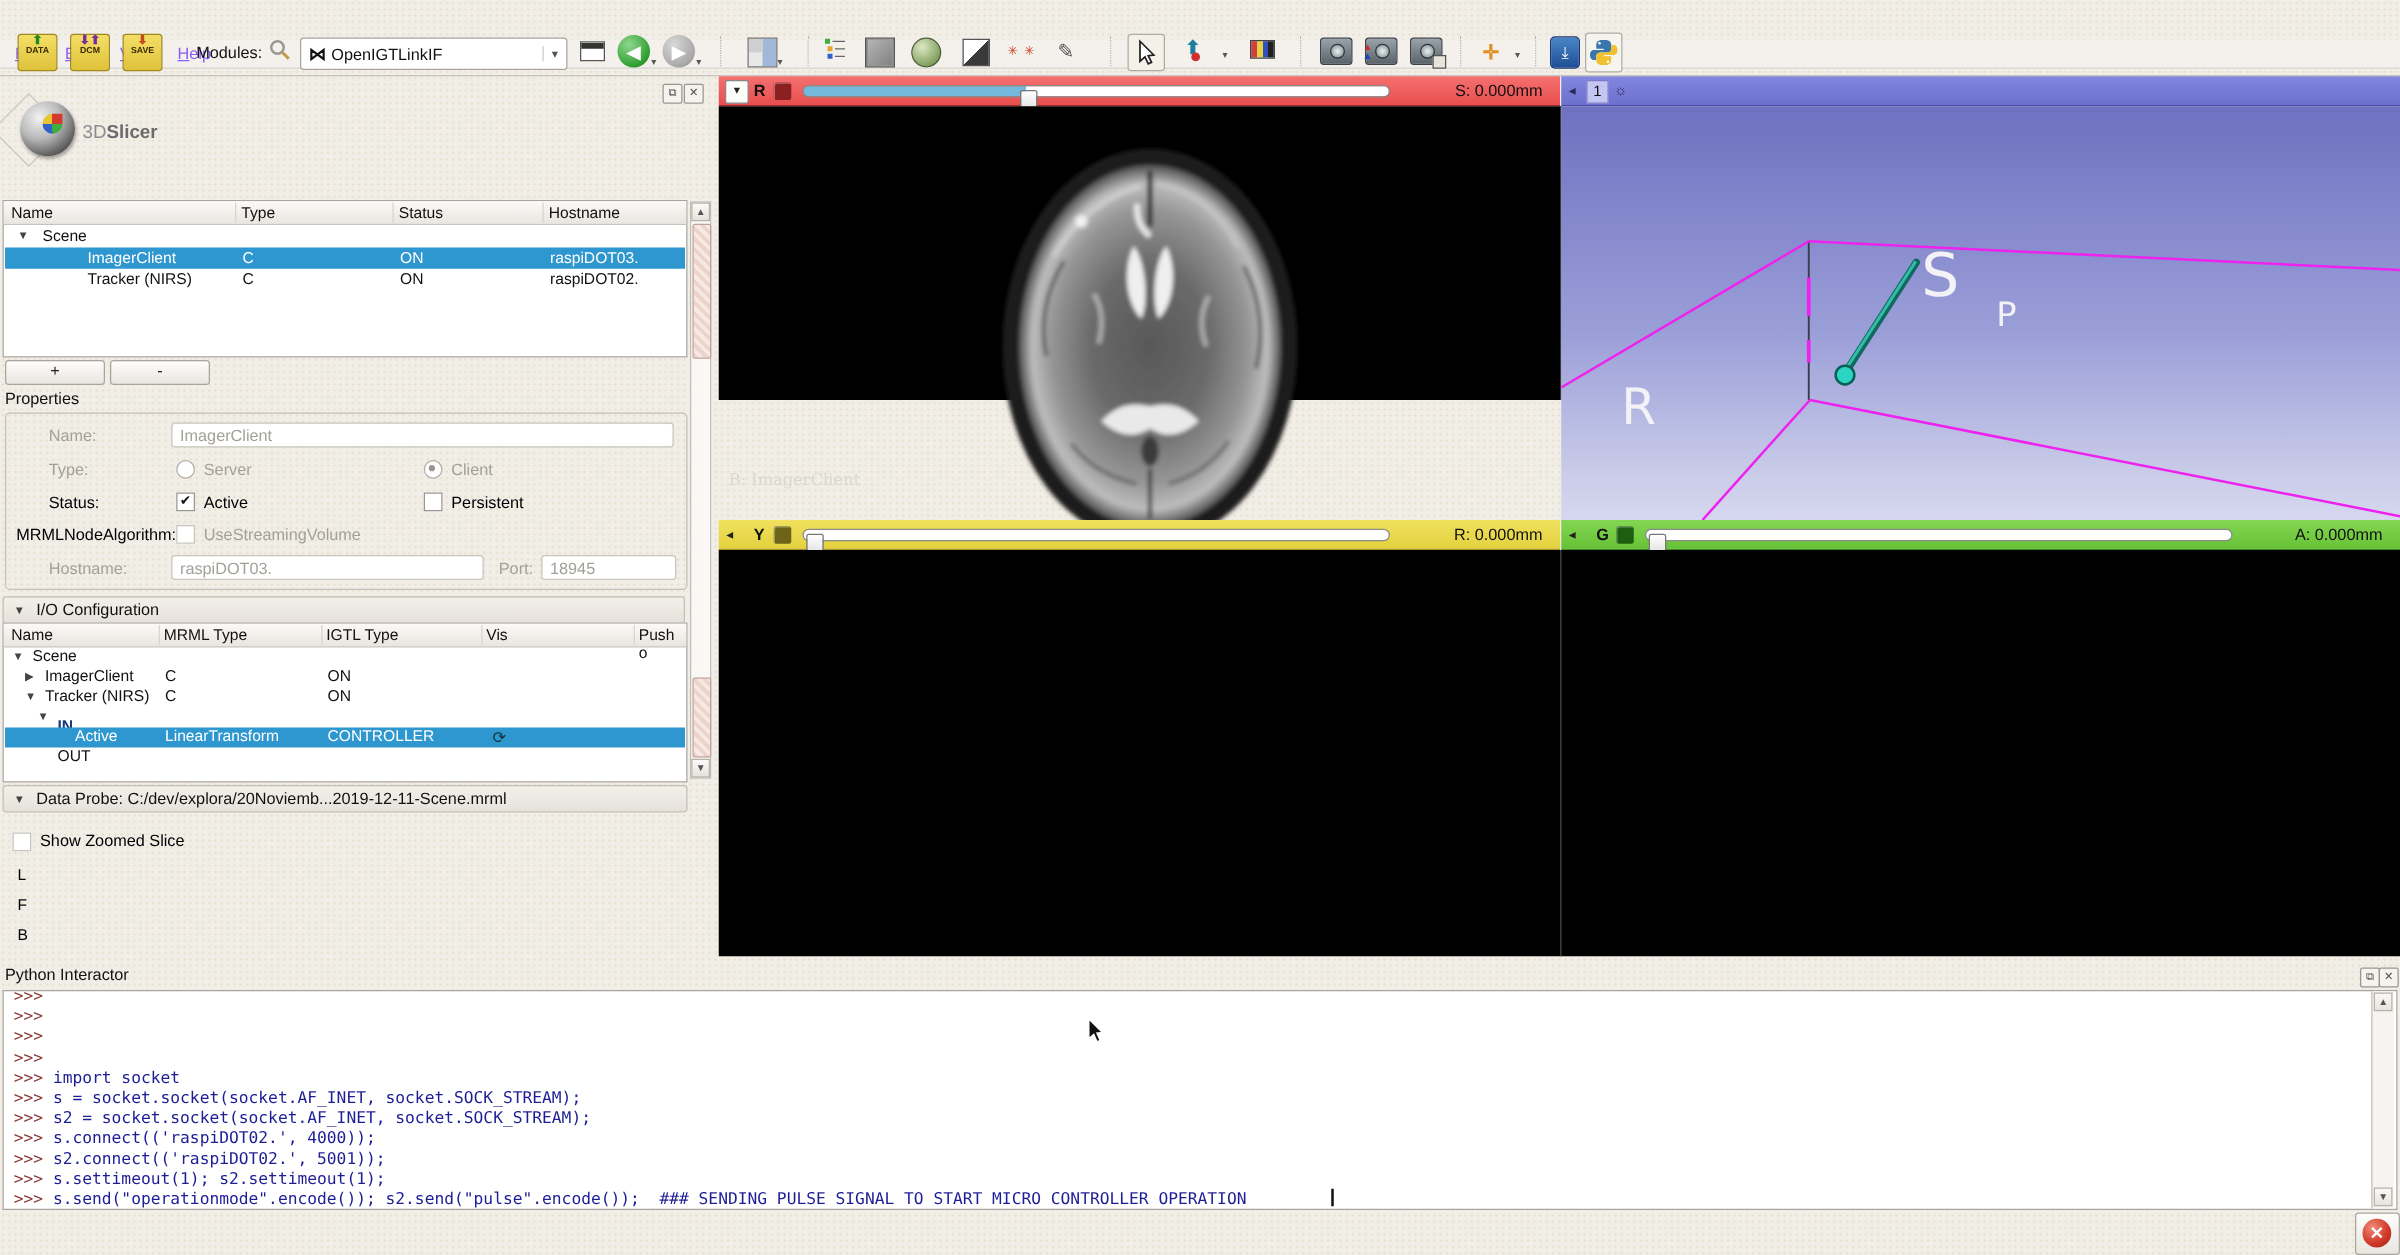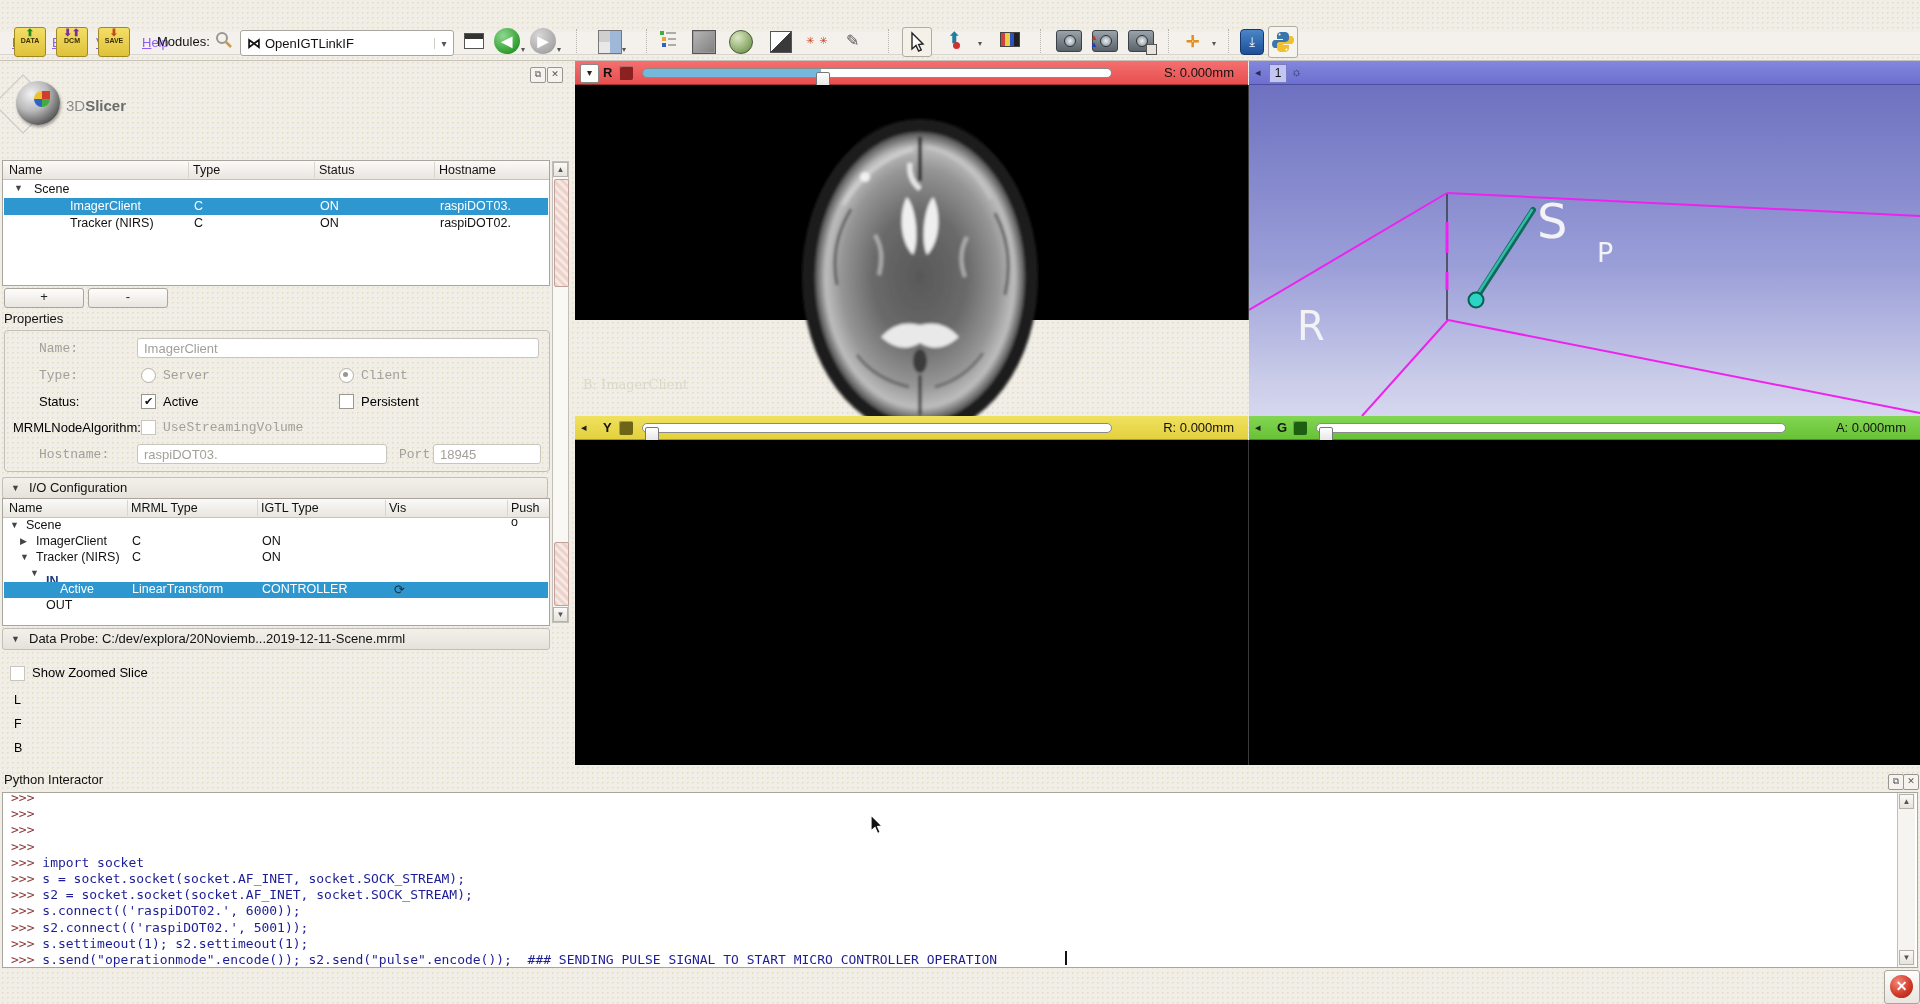--- a/index.html
+++ b/index.html
@@ -40,21 +40,21 @@
   .th{position:absolute;top:2px;}
   .thsep{position:absolute;top:1px;height:16px;border-left:1px solid #d8d4ce;}
   .trow{position:absolute;left:1px;right:1px;height:17px;font-size:12.5px;color:#111;}
   .trow.sel{background:#2e97cf;color:#fff;}
   .tc{position:absolute;top:1px;white-space:nowrap;}
   .tri{position:absolute;top:2px;font-size:9px;color:#444;}
   .pbtn{position:absolute;height:18px;background:linear-gradient(#fdfdfc,#e9e6e0);border:1px solid #aaa69f;border-radius:3px;font-size:13px;text-align:center;line-height:16px;color:#222;}
   .sec-label{position:absolute;font-size:13px;color:#111;text-align:center;}
   .gbox{position:absolute;border:1px solid #c3bfb8;border-radius:4px;}
   .flabel{position:absolute;font-size:13px;}
-  .dis{color:#a3a09a;font-family:Liberation Mono, monospace;}
+  .dis{color:#a3a09a;}
   .tfield{position:absolute;height:20px;background:#fff;border:1px solid #c8c4be;border-radius:3px;font-size:13px;line-height:20px;padding-left:6px;color:#a3a09a;box-sizing:border-box;}
   .radio{position:absolute;width:13px;height:13px;border:1px solid #b3afa8;border-radius:50%;background:#fff;}
   .radio.on::after{content:"";position:absolute;left:3px;top:3px;width:5px;height:5px;border-radius:50%;background:#9a968f;}
   .cbox{position:absolute;width:13px;height:13px;border:1px solid #9a968f;background:#fff;font-size:11px;line-height:12px;text-align:center;color:#111;}
   .cbox.dis2{border-color:#c8c4be;}
   .collapse-hdr{position:absolute;height:20px;background:linear-gradient(#f3f0ea,#e6e2db);border:1px solid #c3bfb8;border-radius:3px;font-size:13px;color:#111;}
   .sb{position:absolute;width:17px;border:1px solid #c2beb8;background:#faf8f4;box-sizing:border-box;}
   .sb-arrow{position:absolute;left:0;width:15px;height:15px;background:linear-gradient(#fbfaf8,#e6e2db);border:1px solid #b5b1ab;font-size:8px;text-align:center;line-height:14px;color:#555;box-sizing:border-box;}
   .sb-thumb{position:absolute;left:1px;width:13px;background:repeating-linear-gradient(45deg,#ecd4cc 0 3px,#f6e8e2 3px 6px);border:1px solid #c0a098;border-radius:2px;}
   
@@ -415,21 +415,21 @@
 
   <div class="abs" id="console">
     <div style="margin-top:-3px;padding-left:8px">
       <div class="cline"><span class="cprompt">&gt;&gt;&gt;</span> <span class="ccode"></span></div>
       <div class="cline"><span class="cprompt">&gt;&gt;&gt;</span> <span class="ccode"></span></div>
       <div class="cline"><span class="cprompt">&gt;&gt;&gt;</span> <span class="ccode"></span></div>
       <div class="cline"><span class="cprompt">&gt;&gt;&gt;</span> <span class="ccode"></span></div>
       <div class="cline"><span class="cprompt">&gt;&gt;&gt;</span> <span class="ccode">import socket</span></div>
       <div class="cline"><span class="cprompt">&gt;&gt;&gt;</span> <span class="ccode">s = socket.socket(socket.AF_INET, socket.SOCK_STREAM);</span></div>
       <div class="cline"><span class="cprompt">&gt;&gt;&gt;</span> <span class="ccode">s2 = socket.socket(socket.AF_INET, socket.SOCK_STREAM);</span></div>
-      <div class="cline"><span class="cprompt">&gt;&gt;&gt;</span> <span class="ccode">s.connect(('raspiDOT02.', 6000));</span></div>
+      <div class="cline"><span class="cprompt">&gt;&gt;&gt;</span> <span class="ccode">s.connect(('raspiDOT02.', 4000));</span></div>
       <div class="cline"><span class="cprompt">&gt;&gt;&gt;</span> <span class="ccode">s2.connect(('raspiDOT02.', 5001));</span></div>
       <div class="cline"><span class="cprompt">&gt;&gt;&gt;</span> <span class="ccode">s.settimeout(1); s2.settimeout(1);</span></div>
       <div class="cline"><span class="cprompt">&gt;&gt;&gt;</span> <span class="ccode">s.send("operationmode".encode()); s2.send("pulse".encode());  ### SENDING PULSE SIGNAL TO START MICRO CONTROLLER OPERATION</span></div>
     </div>
     <span class="caret" style="left:1062px;top:158px"></span>
   </div>
   <div class="abs consb" style="top:793px;height:174px">
     <span class="sb-arrow" style="top:1px;left:1px">▲</span>
     <span class="sb-arrow" style="top:157px;left:1px">▼</span>
   </div>

